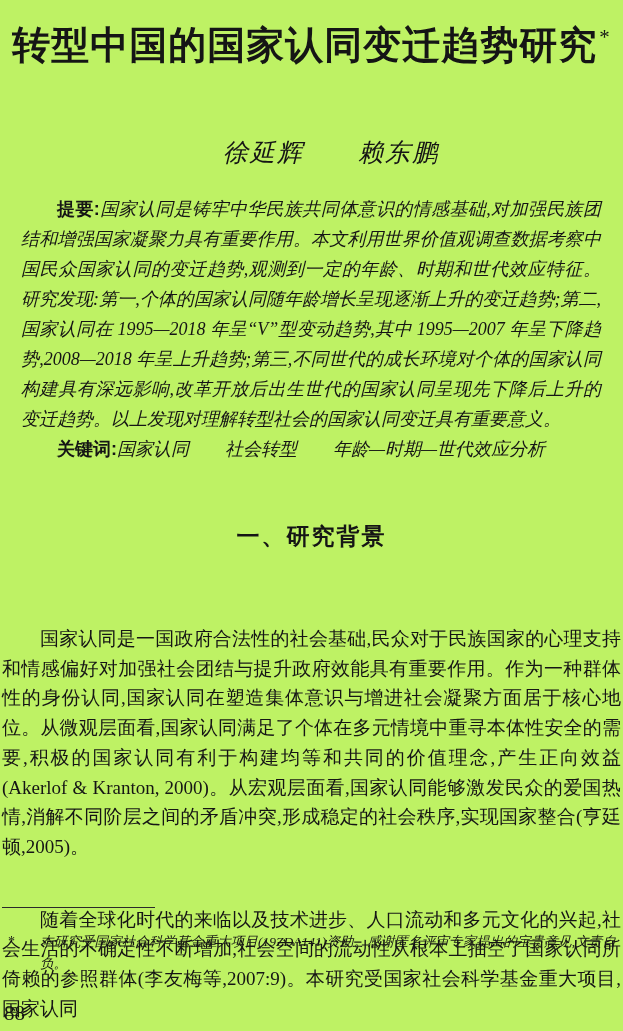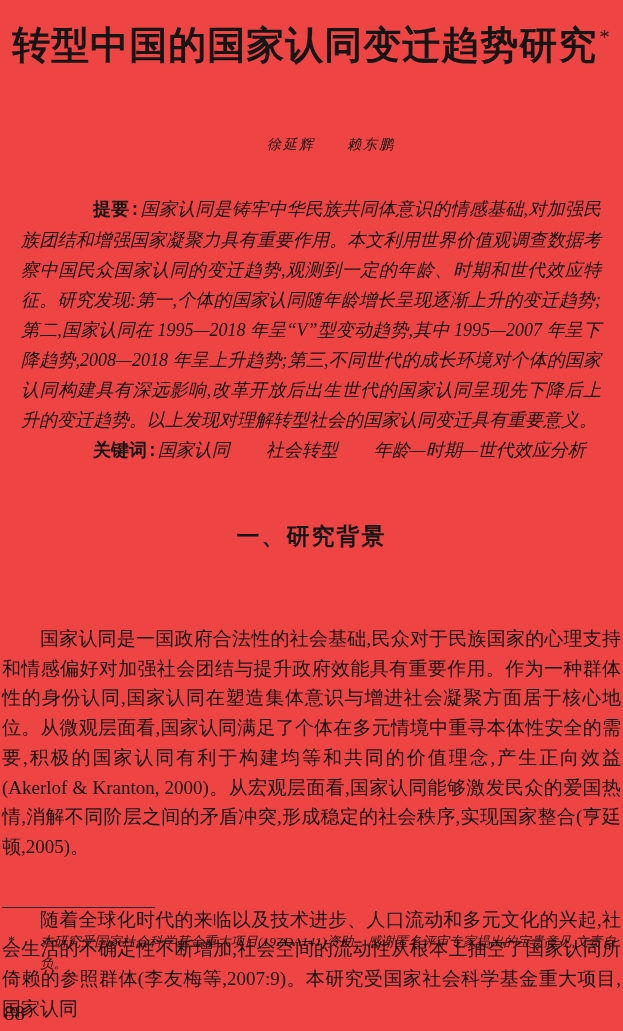--- a/index.html
+++ b/index.html
@@ -1,21 +1,21 @@
 <!DOCTYPE html>
 <html><head>
 <meta charset="utf-8">
 <style>
   * { margin: 0; padding: 0; box-sizing: border-box; }
   html, body { background: #e8e8e8; }
   .page {
     position: relative;
     width: 623px;
     height: 1031px;
-    background: #ef4444;
+    background: #bef264;
     overflow: hidden;
     font-family: "Liberation Serif", "DejaVu Serif", serif;
     color: #151515;
   }
 
   
   .paper-title {
     position: absolute;
     top: 22px; left: 0; right: 0;
     text-align: center;
@@ -30,43 +30,42 @@
     vertical-align: 14px;
     font-weight: 400;
     margin-left: 2px;
   }
 
   
   .authors {
     position: absolute;
     top: 136px; left: 0; right: 0;
     text-align: center;
-    font-size: 14px;
+    font-size: 25px;
     font-style: italic;
     letter-spacing: 2px;
     padding-left: 39px;
   }
 
   
   .abstract {
     position: absolute;
     top: 194px; left: 21px;
     width: 580px;
     font-size: 18px;
     line-height: 30px;
     font-style: italic;
     text-align: justify;
   }
   .abstract p { text-indent: 2em; }
   .label-hei {
-    font-family: Liberation Mono, monospace;
+    font-family: Liberation Sans, sans-serif;
     font-style: normal;
     font-weight: 700;
     letter-spacing: 0;
-    margin-left: 36px;
   }
 
   
   .section-heading {
     position: absolute;
     top: 521px; left: 0; right: 0;
     text-align: center;
     font-size: 23px;
     font-weight: 700;
     letter-spacing: 2px;

